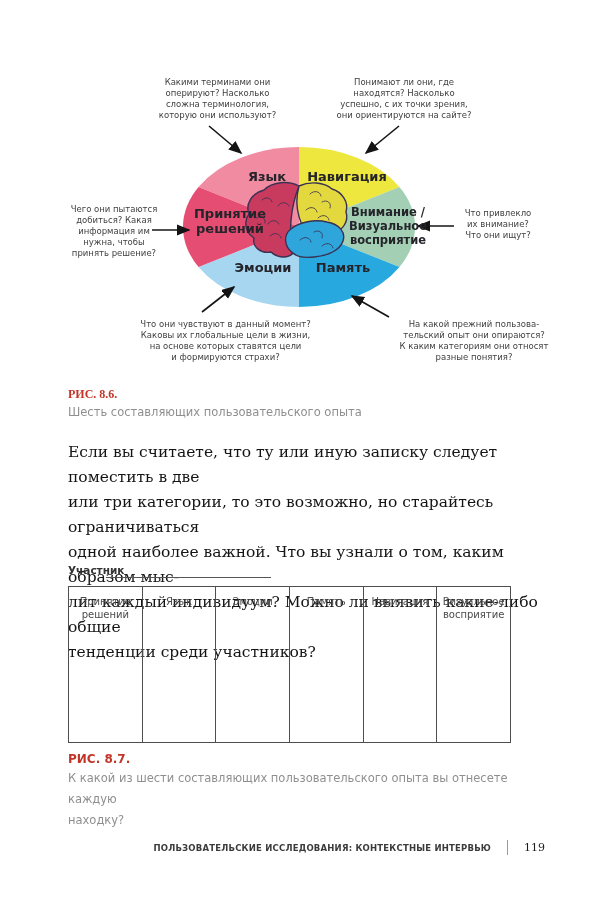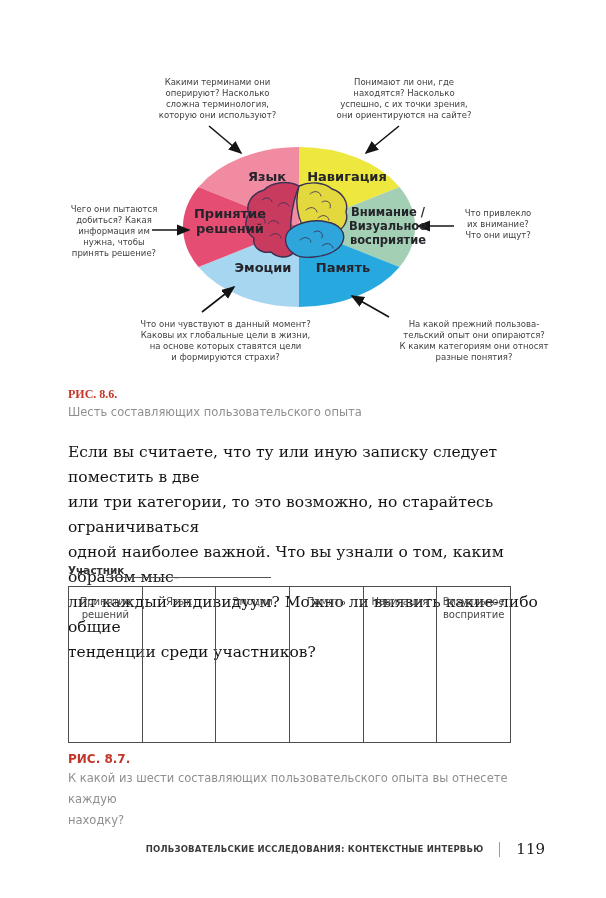--- a/index.html
+++ b/index.html
@@ -70,21 +70,21 @@
     white-space: pre-line;
   }
 
   
   .footer {
     position: absolute; right: 61px; top: 840px;
     display: flex; align-items: center; gap: 16px;
   }
   .running-title { font-size: 8.5px; letter-spacing: 0.2px; color: #3b3b3b; font-weight: bold; }
   .footer-divider { width: 1px; height: 15px; background: #9a9a9a; }
-  .page-number { font-family: "DejaVu Serif", "Liberation Serif", serif; font-size: 15px; color: #1c1c1c; }
+  .page-number { font-family: "DejaVu Serif", "Liberation Serif", serif; font-size: 11px; color: #1c1c1c; }
 </style>
 </head>
 <body>
 
 <div class="page">
 
   <div class="figure-area">
 
     <svg class="figure-svg" width="606" height="385" viewBox="0 0 606 385">
       <defs>

